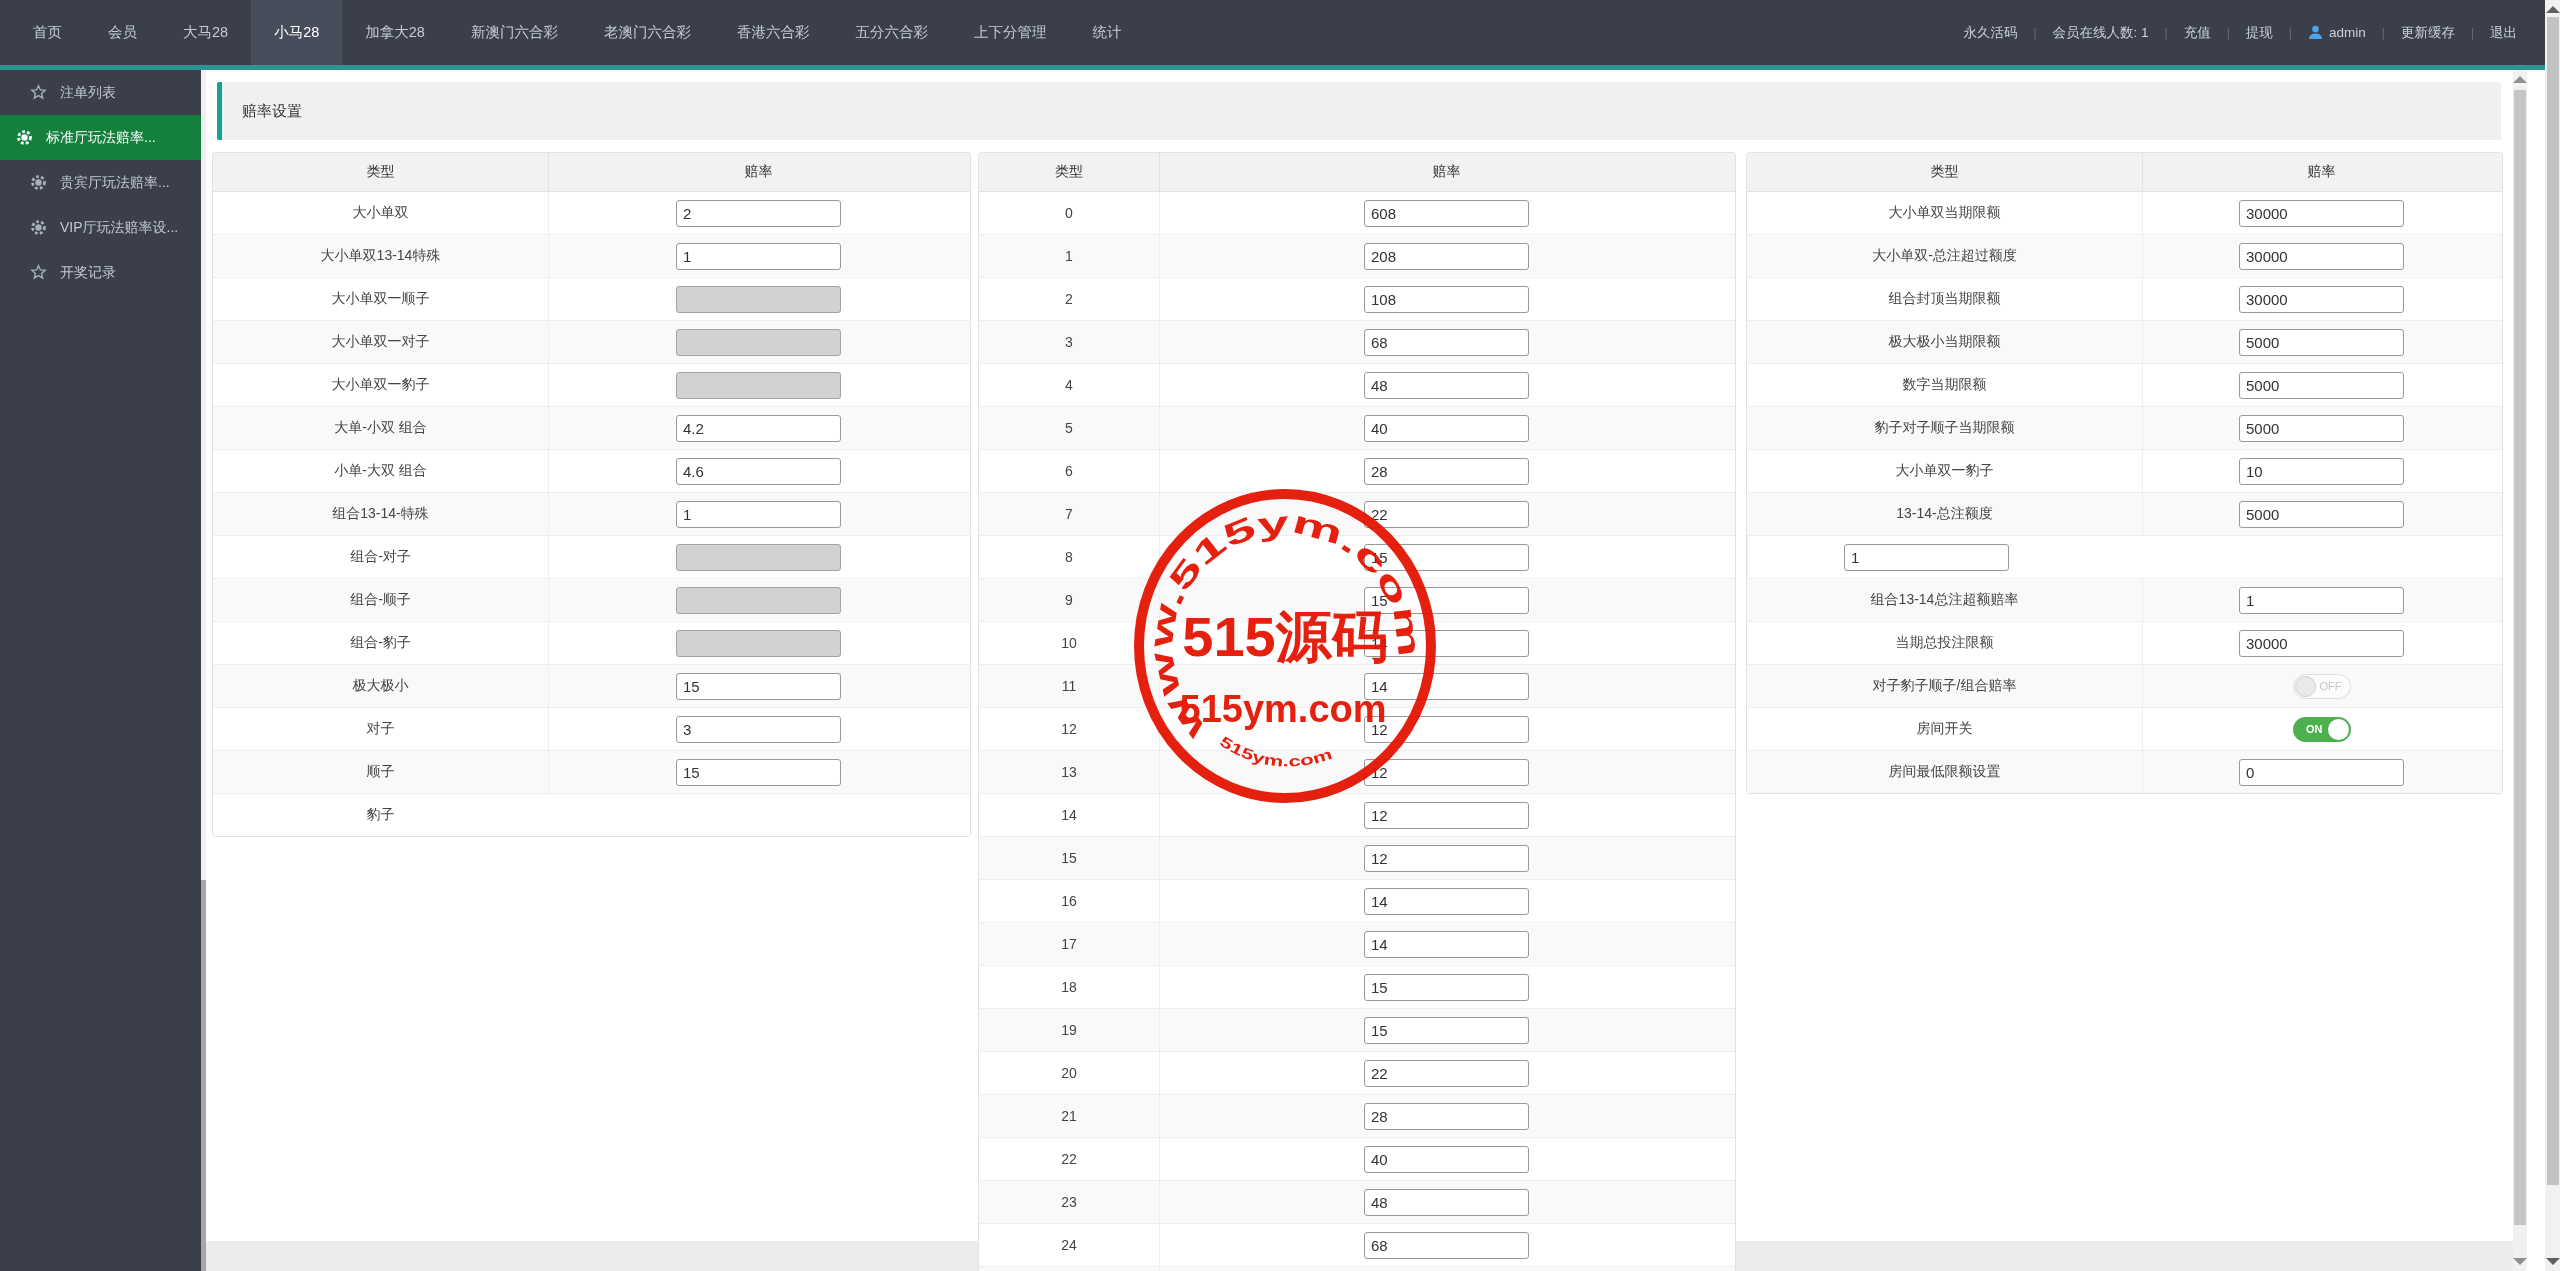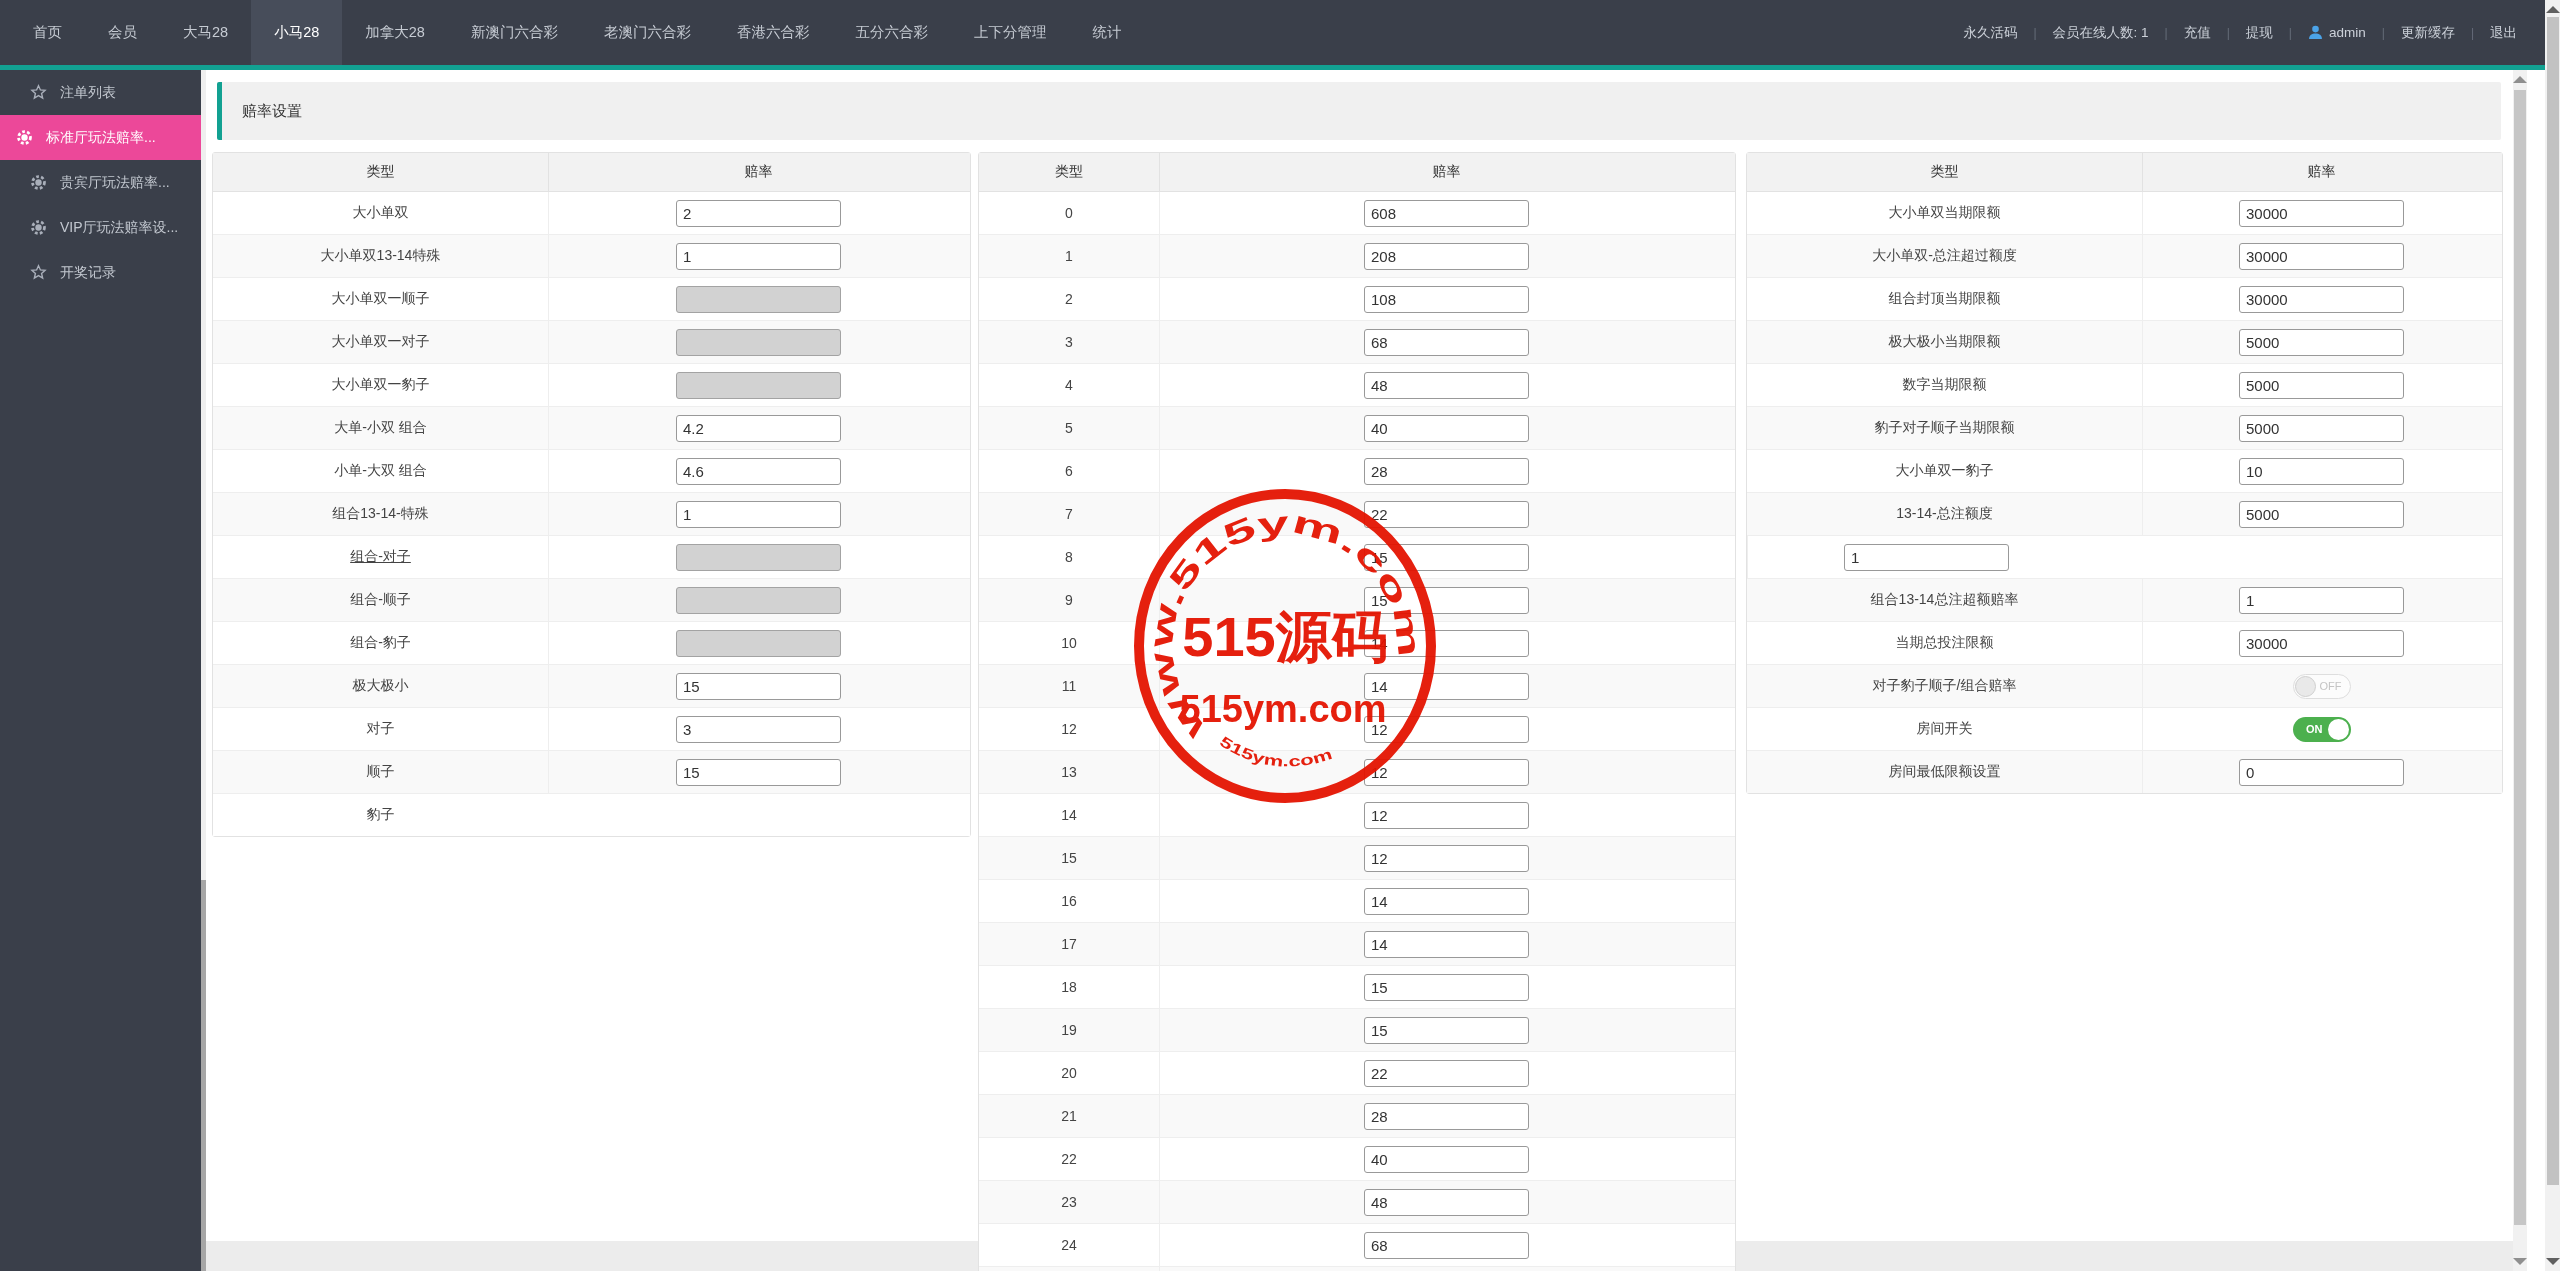--- a/index.html
+++ b/index.html
@@ -14,21 +14,21 @@
   .nav-item.active{background:#474d5a;color:#fff;}
   .nav-right{display:flex;align-items:center;font-size:13.5px;color:#ccd1d9;padding-right:28px;}
   .nr-item{display:flex;align-items:center;cursor:pointer;white-space:nowrap;}
   .nav-sep{color:#656c79;margin:0 16px;font-size:12px;}
   .user-ico{width:15px;height:15px;margin-right:6px;}
   .teal-line{position:absolute;top:65px;left:0;width:2545px;height:5px;background:#12a192;z-index:6;}
   
   .sidebar{position:absolute;left:0;top:70px;width:201px;height:1201px;background:#3a3f4a;z-index:4;}
   .sb-item{height:45px;display:flex;align-items:center;padding-left:30px;color:#c3c8d0;
            font-size:14px;cursor:pointer;white-space:nowrap;}
-  .sb-item.active{background:#ec4899;color:#fff;padding-left:16px;}
+  .sb-item.active{background:#15803d;color:#fff;padding-left:16px;}
   .sb-icon{width:17px;height:17px;margin-right:13px;color:#a9afba;display:inline-flex;flex:none;}
   .sb-item.active .sb-icon{color:#fff;}
   .sb-track{position:absolute;left:201px;top:70px;width:5px;height:1201px;background:#efefef;z-index:4;}
   .sb-thumbv{position:absolute;left:201px;top:880px;width:5px;height:391px;background:#a6a6a6;z-index:5;}
   
   .pagehead{position:absolute;left:217px;top:82px;width:2284px;height:58px;background:#f0f0f0;
             border-left:5px solid #12a192;border-radius:2px;display:flex;align-items:center;
             padding-left:20px;font-size:15px;color:#333;z-index:2;box-sizing:border-box;}
   
   .otable{position:absolute;border:1px solid #e2e2e2;border-radius:3px;background:#fff;z-index:2;}
@@ -224,21 +224,21 @@
           <input type="text" class="odds-input" value="4.6" style="">
         </div>
       </div>
       <div class="trow">
         <div class="td-label" style="width: 335px;">组合13-14-特殊</div>
         <div class="td-value" style="width: 420px;">
           <input type="text" class="odds-input" value="1" style="">
         </div>
       </div>
       <div class="trow">
-        <div class="td-label" style="width: 335px; text-decoration: underline;">组合-对子</div>
+        <div class="td-label" style="width: 335px;">组合-对子</div>
         <div class="td-value" style="width: 420px;">
           <input type="text" class="odds-input disabled" disabled="" style="">
         </div>
       </div>
       <div class="trow">
         <div class="td-label" style="width: 335px;">组合-顺子</div>
         <div class="td-value" style="width: 420px;">
           <input type="text" class="odds-input disabled" disabled="" style="">
         </div>
       </div>

